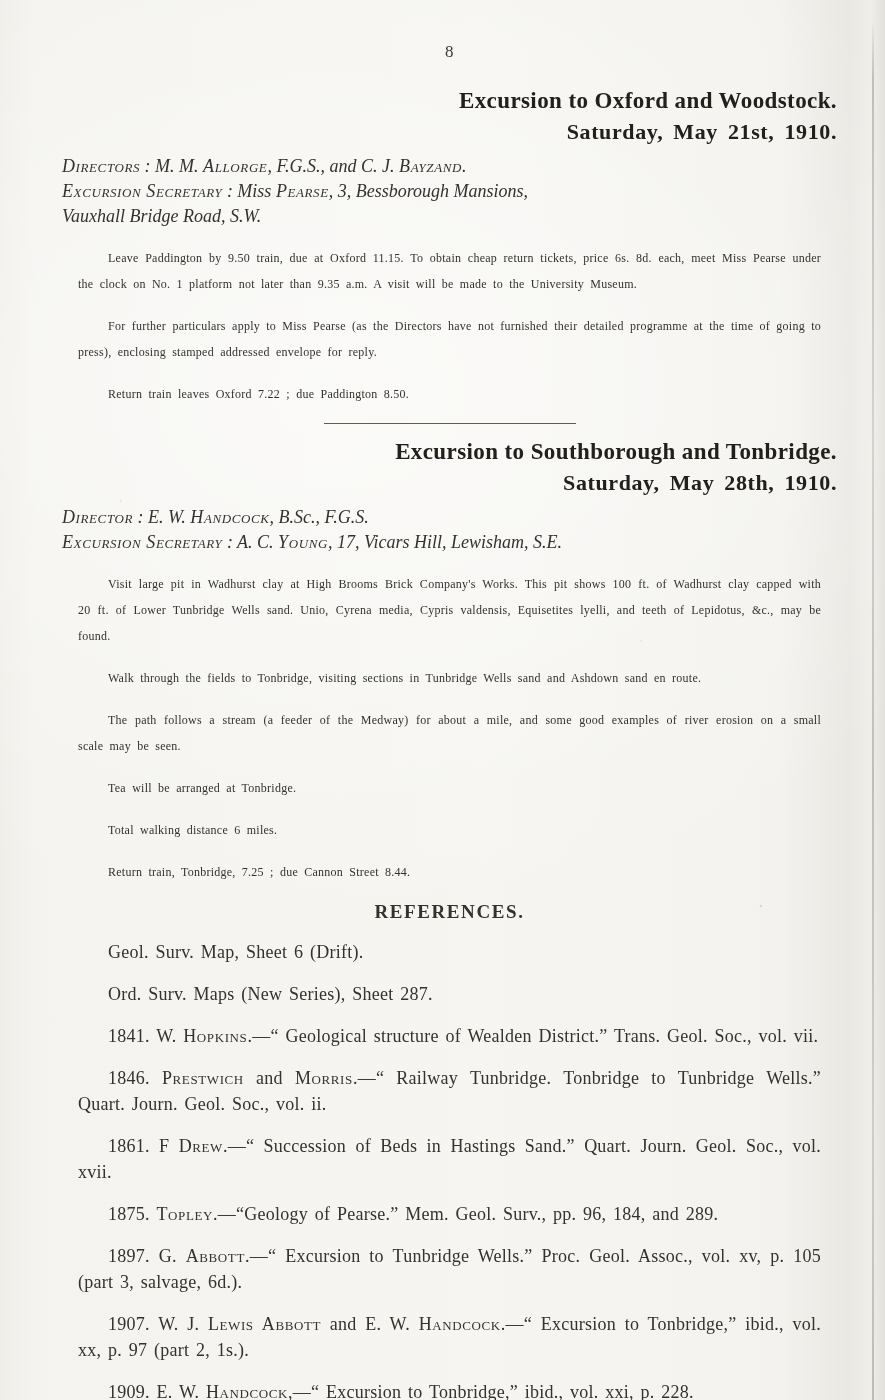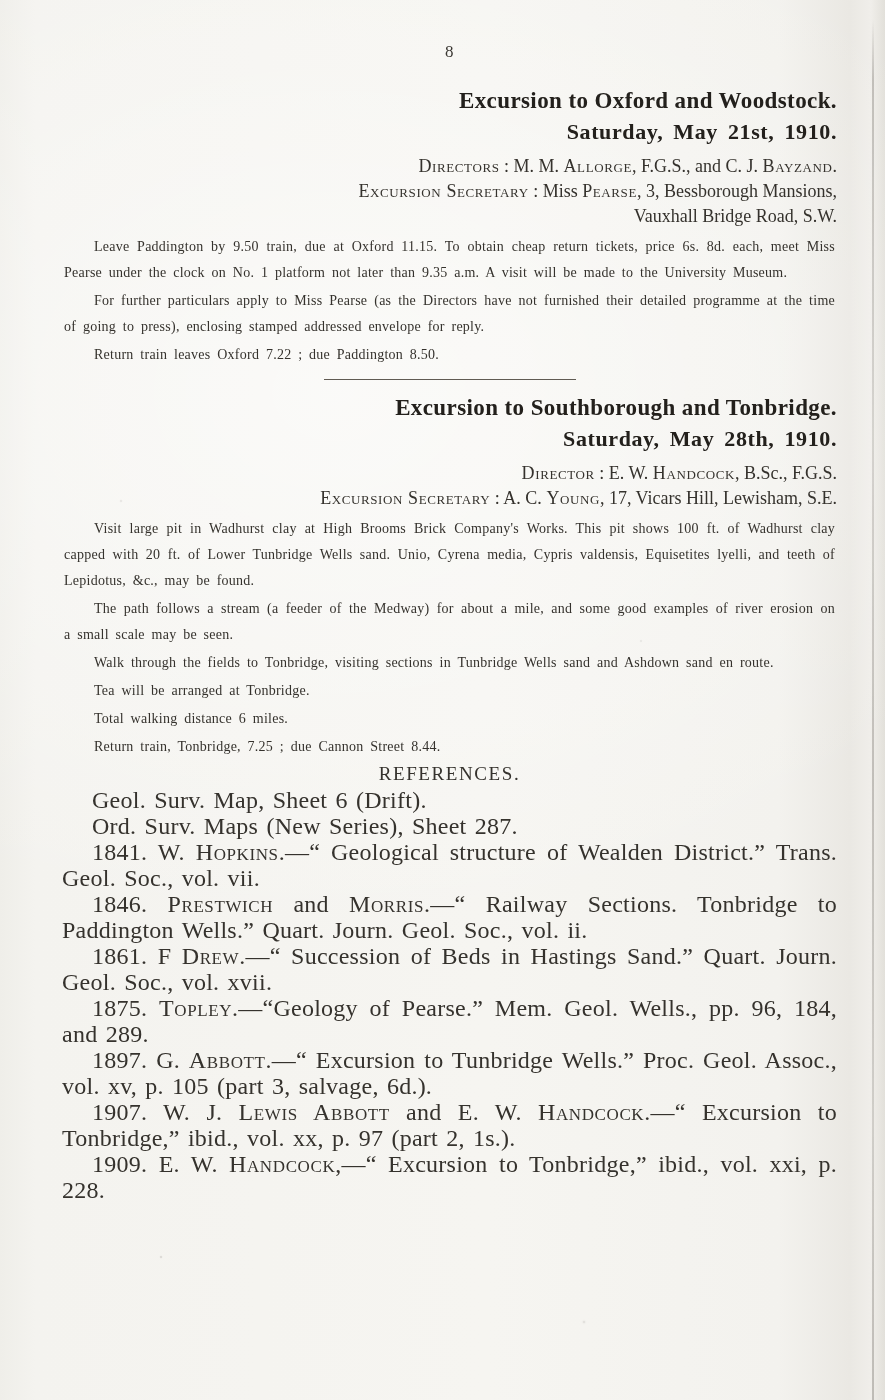--- a/index.html
+++ b/index.html
@@ -64,58 +64,59 @@
     font-size: 22px;
     line-height: 28px;
     font-weight: bold;
     text-align: right;
     letter-spacing: 0.6px;
     word-spacing: 4px;
     margin: 0 0 8px 0;
     color: #23201c;
   }
   .officer-line {
-    text-align: right;
+    text-align: left;
     font-size: 18px;
     line-height: 25px;
     margin: 0;
     color: #35322d;
+    font-style: italic;
   }
   .officer-block { margin: 0 0 5px 0; }
   .body-para {
-    font-size: 14px;
+    font-size: 12px;
     line-height: 26px;
     text-align: justify;
     text-indent: 30px;
-    margin: 2px;
+    margin: 16px;
     word-spacing: 3px;
     letter-spacing: 0.25px;
   }
   .seg-sc { font-variant: small-caps; letter-spacing: 0.6px; }
   .seg-i  { }
   .divider {
     width: 252px;
     border: none;
     border-top: 1.5px solid #605b53;
     margin: 11px auto 13px auto;
   }
   .references-heading {
     text-align: center;
     font-size: 19px;
-    font-weight: normal;
+    font-weight: bold;
     letter-spacing: 1.6px;
     margin: 3px 0 2px 0;
     color: #35322d;
   }
   .ref-para {
-    font-size: 24px;
+    font-size: 18px;
     line-height: 26px;
     text-align: justify;
     text-indent: 30px;
-    margin: 0;
+    margin: 16px;
     word-spacing: 2px;
     letter-spacing: 0.25px;
   }
 </style>
 </head>
 <body>
 
 <div class="page">
   <div class="edge-line"></div>
   <div class="speckles"></div>
@@ -140,32 +141,32 @@
     <hr class="divider">
 
     <section>
       <h1 class="section-title">Excursion to Southborough and Tonbridge.</h1>
       <h2 class="section-date">Saturday, May 28th, 1910.</h2>
       <div class="officer-block">
         <p class="officer-line"><span class="seg-sc">Director</span><span> : E. W. </span><span class="seg-sc">Handcock</span><span>, B.Sc., F.G.S.</span></p>
         <p class="officer-line"><span class="seg-sc">Excursion Secretary</span><span> : A. C. </span><span class="seg-sc">Young</span><span>, 17, Vicars Hill, Lewisham, S.E.</span></p>
       </div>
       <p class="body-para"><span>Visit large pit in Wadhurst clay at High Brooms Brick Company's Works. This pit shows 100 ft. of Wadhurst clay capped with 20 ft. of Lower Tunbridge Wells sand. </span><span class="seg-i">Unio</span><span>, </span><span class="seg-i">Cyrena media</span><span>, </span><span class="seg-i">Cypris valdensis</span><span>, </span><span class="seg-i">Equisetites lyelli</span><span>, and teeth of </span><span class="seg-i">Lepidotus</span><span>, &amp;c., may be found.</span></p>
+      <p class="body-para"><span>Walk through the fields to Tonbridge, visiting sections in Tunbridge Wells sand and Ashdown sand </span><span class="seg-i">en route</span><span>.</span></p>
       <p class="body-para"><span>The path follows a stream (a feeder of the Medway) for about a mile, and some good examples of river erosion on a small scale may be seen.</span></p>
-      <p class="body-para"><span>Walk through the fields to Tonbridge, visiting sections in Tunbridge Wells sand and Ashdown sand </span><span class="seg-i">en route</span><span>.</span></p>
       <p class="body-para"><span>Tea will be arranged at Tonbridge.</span></p>
       <p class="body-para"><span>Total walking distance 6 miles.</span></p>
       <p class="body-para"><span>Return train, Tonbridge, 7.25 ; due Cannon Street 8.44.</span></p>
 
       <h3 class="references-heading">REFERENCES.</h3>
       <p class="ref-para"><span>Geol. Surv. Map, Sheet 6 (Drift).</span></p>
       <p class="ref-para"><span>Ord. Surv. Maps (New Series), Sheet 287.</span></p>
       <p class="ref-para"><span>1841. W. </span><span class="seg-sc">Hopkins</span><span>.—“ Geological structure of Wealden District.” </span><span class="seg-i">Trans. Geol. Soc.</span><span>, vol. vii.</span></p>
-      <p class="ref-para"><span>1846. </span><span class="seg-sc">Prestwich</span><span> and </span><span class="seg-sc">Morris</span><span>.—“ Railway Sections. Tonbridge to Paddington Wells.” </span><span class="seg-i">Quart. Journ. Geol. Soc.</span><span>, vol. ii.</span></p>
+      <p class="ref-para"><span>1846. </span><span class="seg-sc">Prestwich</span><span> and </span><span class="seg-sc">Morris</span><span>.—“ Railway Tunbridge. Tonbridge to Tunbridge Wells.” </span><span class="seg-i">Quart. Journ. Geol. Soc.</span><span>, vol. ii.</span></p>
       <p class="ref-para"><span>1861. F </span><span class="seg-sc">Drew</span><span>.—“ Succession of Beds in Hastings Sand.” </span><span class="seg-i">Quart. Journ. Geol. Soc.</span><span>, vol. xvii.</span></p>
-      <p class="ref-para"><span>1875. </span><span class="seg-sc">Topley</span><span>.—“Geology of Pearse.” </span><span class="seg-i">Mem. Geol. Wells.</span><span>, pp. 96, 184, and 289.</span></p>
+      <p class="ref-para"><span>1875. </span><span class="seg-sc">Topley</span><span>.—“Geology of Pearse.” </span><span class="seg-i">Mem. Geol. Surv.</span><span>, pp. 96, 184, and 289.</span></p>
       <p class="ref-para"><span>1897. G. </span><span class="seg-sc">Abbott</span><span>.—“ Excursion to Tunbridge Wells.” </span><span class="seg-i">Proc. Geol. Assoc.</span><span>, vol. xv, p. 105 (part 3, salvage, 6d.).</span></p>
       <p class="ref-para"><span>1907. W. J. </span><span class="seg-sc">Lewis Abbott</span><span> and E. W. </span><span class="seg-sc">Handcock</span><span>.—“ Excursion to Tonbridge,” </span><span class="seg-i">ibid.</span><span>, vol. xx, p. 97 (part 2, 1s.).</span></p>
       <p class="ref-para"><span>1909. E. W. </span><span class="seg-sc">Handcock</span><span>,—“ Excursion to Tonbridge,” </span><span class="seg-i">ibid.</span><span>, vol. xxi, p. 228.</span></p>
     </section>
 
   </div>
 </div>
 
 </body></html>

